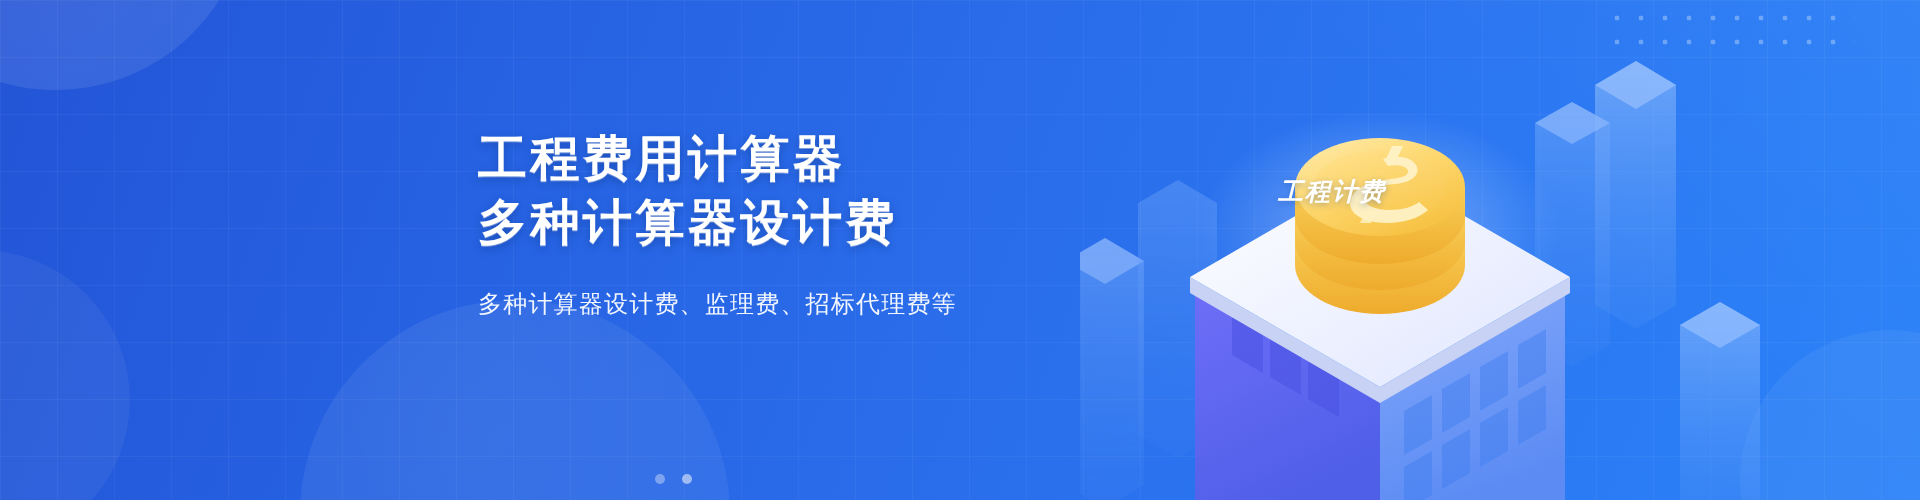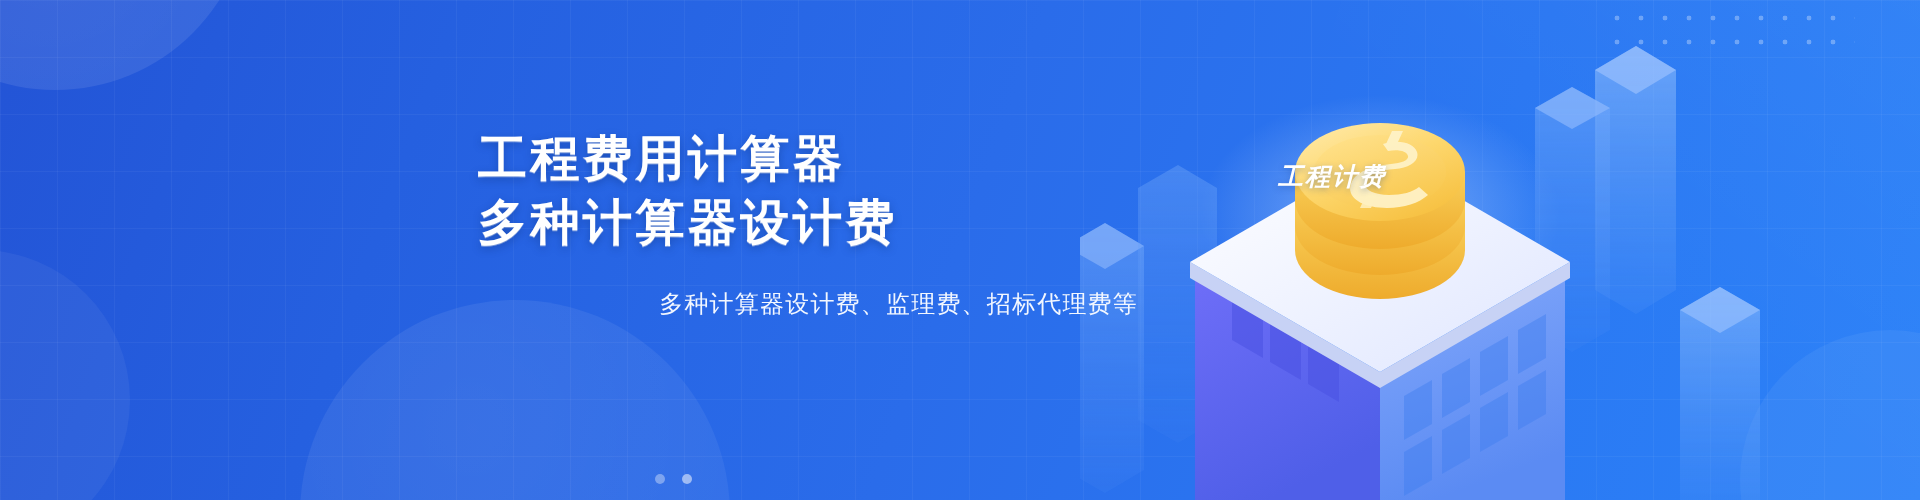--- a/index.html
+++ b/index.html
@@ -95,42 +95,42 @@
     text-shadow: 0 3px 8px rgba(12,48,120,0.40), 0 1px 0 rgba(255,255,255,0.5);
   }
   .subtitle-line {
     font-size: 24px;
     color: #f2f7ff;
     letter-spacing: 1.2px;
     line-height: 44px;
     white-space: nowrap;
     font-weight: 400;
   }
-  .sub-wrap { margin-top: 28px; text-align: right; }
+  .sub-wrap { margin-top: 28px; }
 
   
   .dots {
     position: absolute;
     left: 655px;
     bottom: 16px;
     display: flex;
     gap: 17px;
   }
   .dot {
     width: 10px; height: 10px;
     border-radius: 50%;
     background: rgba(255,255,255,0.36);
   }
   .dot.active { background: rgba(255,255,255,0.52); }
 
   
   .illustration {
     position: absolute;
     left: 1080px;
-    top: 0;
+    top: 15px;
     width: 840px;
     height: 376px;
   }
   .illustration svg { display: block; }
 
   .badge-label {
     position: absolute;
     left: 198px;
     top: 160px;
     font-size: 25px;

